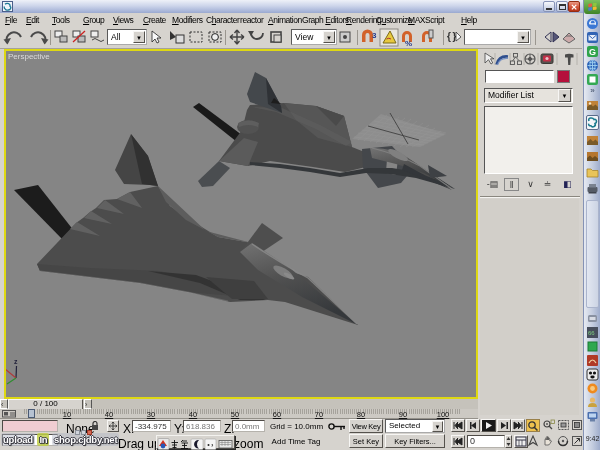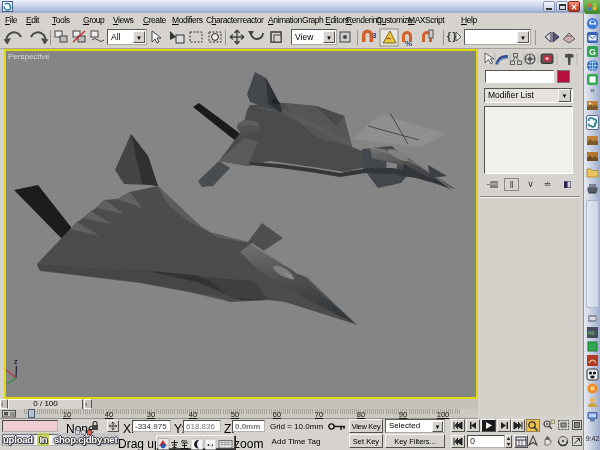--- a/index.html
+++ b/index.html
@@ -359,21 +359,21 @@
         <rect x="1" y="4" width="6" height="5" fill="#444"></rect>
       </svg>
     <div class="btn3d" style="left:107px; top:1px; width:12px; height:12px;"><svg width="10" height="10" viewBox="0 0 10 10">
           <path d="M5 1 V9 M1 5 H9 M5 1 L3.8 2.5 M5 1 L6.2 2.5 M5 9 L3.8 7.5 M5 9 L6.2 7.5 M1 5 L2.5 3.8 M1 5 L2.5 6.2 M9 5 L7.5 3.8 M9 5 L7.5 6.2" stroke="#333" stroke-width="0.9" fill="none"></path>
         </svg></div>
     <span class="lbl" style="left:123px; top:3px;">X:</span>
     <div class="fld" style="left:132px; top:1px; width:39px; height:12px; line-height:11px;">-334.975</div>
     <span class="lbl" style="left:174px; top:3px;">Y:</span>
     <div class="fld" style="left:183px; top:1px; width:38px; height:12px; line-height:11px; color:#777;">618.836</div>
     <span class="lbl" style="left:224px; top:3px;">Z:</span>
-    <div class="fld" style="left:232px; top:1px; width:33px; height:12px; line-height:11px; color:#777;font-weight:bold;">0.0mm</div>
+    <div class="fld" style="left:232px; top:1px; width:33px; height:12px; line-height:11px; color:#777;">0.0mm</div>
     <div class="btn3d" style="left:268px; top:0px; width:57px; height:14px; line-height:13px; border-color:#d6d3ce;">Grid = 10.0mm</div>
     <svg class="abs" style="left:328px; top:3px;" width="18" height="9" viewBox="0 0 18 9">
         <circle cx="3.5" cy="4.5" r="2.6" fill="none" stroke="#111" stroke-width="1.4"></circle>
         <line x1="6" y1="4.5" x2="17" y2="4.5" stroke="#111" stroke-width="1.4"></line>
         <line x1="13" y1="4.5" x2="13" y2="8" stroke="#111" stroke-width="1.4"></line>
         <line x1="16" y1="4.5" x2="16" y2="7" stroke="#111" stroke-width="1.4"></line>
       </svg>
     <div class="btn3d" style="left:349px; top:0px; width:34px; height:14px; line-height:13px; font-size:7.5px; letter-spacing:-0.3px;">View Key</div>
     <div class="combo abs" style="left:385px; top:0px; width:60px; height:14px; line-height:12px; background:#fff; font-size:8px;">Selected<span class="cmbarrow" style="width:11px; height:11px; line-height:10px;">▼</span></div>
     <div class="btn3d" style="left:451px; top:0px; width:14px; height:13px;"><svg width="12" height="11" viewBox="0 0 12 11">

